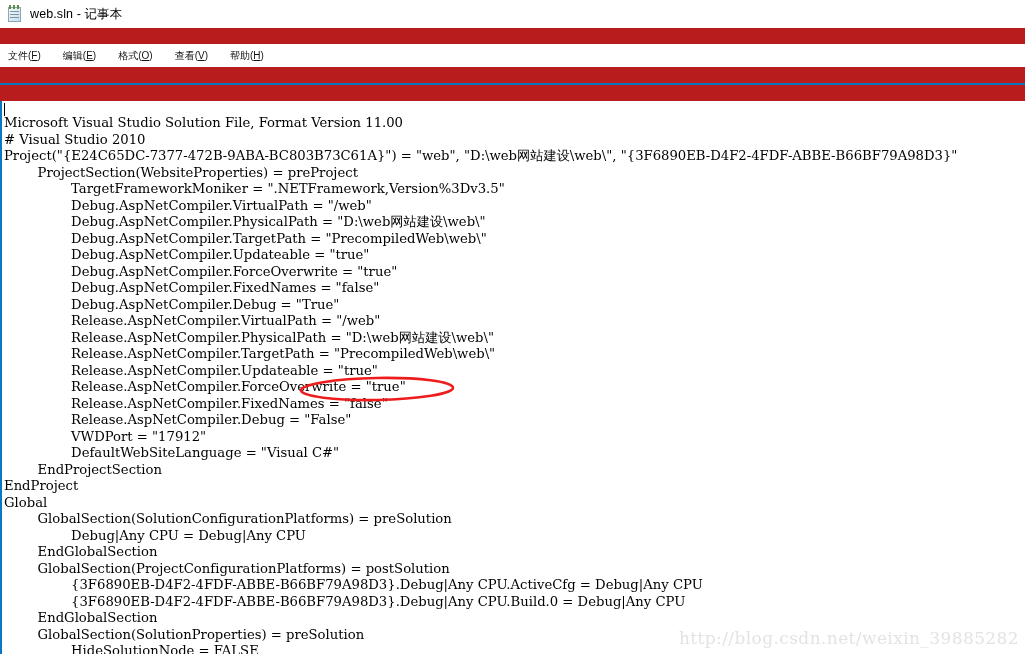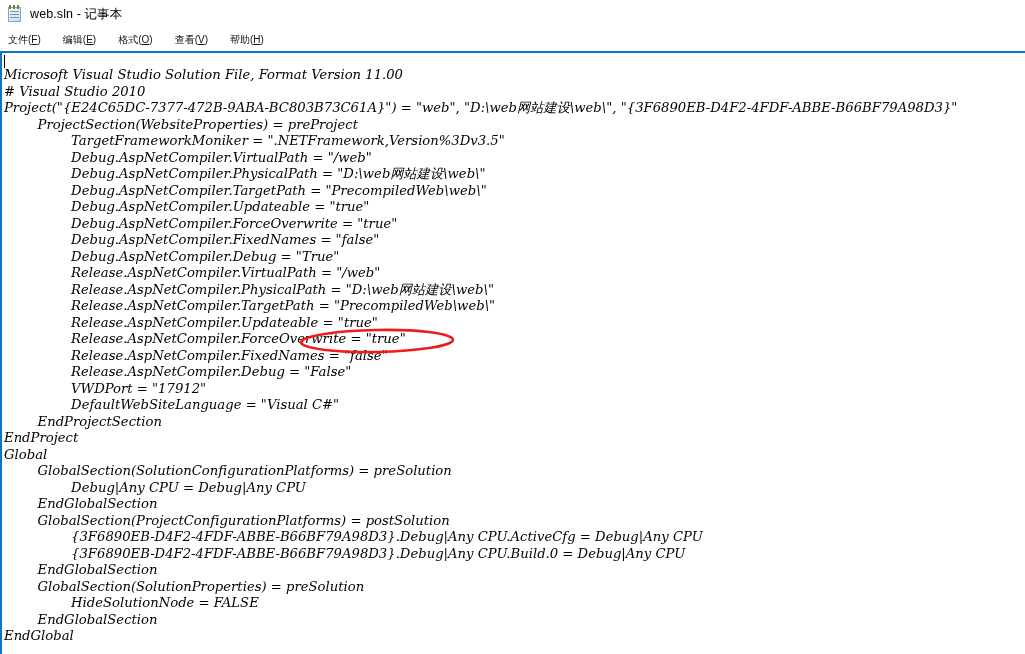--- a/index.html
+++ b/index.html
@@ -18,20 +18,21 @@
 
   
   #window {
     width: 1025px;
     height: 654px;
     position: relative;
     background: #b91c1c;
     box-sizing: border-box;
     display: flex;
     flex-direction: column;
+    gap: 16px;
   }
 
   #titlebar {
     height: 28px;
     display: flex;
     align-items: center;
     padding-left: 6px;
     background: #ffffff;
     flex: 0 0 auto;
   }
@@ -145,21 +146,20 @@
     line-height: 16.5px;
     color: #000000;
     white-space: pre;
     letter-spacing: 0px;
     font-variant-ligatures: none;
   }
   #code .ln {
     display: block;
     height: 16.5px;
     white-space: pre;
-    font-style: italic;
   }
 
   
   #annotation {
     position: absolute;
     left: 298px;
     top: 275px;
     width: 158px;
     height: 26px;
     pointer-events: none;
@@ -208,15 +208,16 @@
     <div id="caret"></div>
 
     <pre id="code"><span class="ln">Microsoft Visual Studio Solution File, Format Version 11.00</span><span class="ln"># Visual Studio 2010</span><span class="ln">Project("{E24C65DC-7377-472B-9ABA-BC803B73C61A}") = "web", "D:\web网站建设\web\", "{3F6890EB-D4F2-4FDF-ABBE-B66BF79A98D3}"</span><span class="ln">        ProjectSection(WebsiteProperties) = preProject</span><span class="ln">                TargetFrameworkMoniker = ".NETFramework,Version%3Dv3.5"</span><span class="ln">                Debug.AspNetCompiler.VirtualPath = "/web"</span><span class="ln">                Debug.AspNetCompiler.PhysicalPath = "D:\web网站建设\web\"</span><span class="ln">                Debug.AspNetCompiler.TargetPath = "PrecompiledWeb\web\"</span><span class="ln">                Debug.AspNetCompiler.Updateable = "true"</span><span class="ln">                Debug.AspNetCompiler.ForceOverwrite = "true"</span><span class="ln">                Debug.AspNetCompiler.FixedNames = "false"</span><span class="ln">                Debug.AspNetCompiler.Debug = "True"</span><span class="ln">                Release.AspNetCompiler.VirtualPath = "/web"</span><span class="ln">                Release.AspNetCompiler.PhysicalPath = "D:\web网站建设\web\"</span><span class="ln">                Release.AspNetCompiler.TargetPath = "PrecompiledWeb\web\"</span><span class="ln">                Release.AspNetCompiler.Updateable = "true"</span><span class="ln">                Release.AspNetCompiler.ForceOverwrite = "true"</span><span class="ln">                Release.AspNetCompiler.FixedNames = "false"</span><span class="ln">                Release.AspNetCompiler.Debug = "False"</span><span class="ln">                VWDPort = "17912"</span><span class="ln">                DefaultWebSiteLanguage = "Visual C#"</span><span class="ln">        EndProjectSection</span><span class="ln">EndProject</span><span class="ln">Global</span><span class="ln">        GlobalSection(SolutionConfigurationPlatforms) = preSolution</span><span class="ln">                Debug|Any CPU = Debug|Any CPU</span><span class="ln">        EndGlobalSection</span><span class="ln">        GlobalSection(ProjectConfigurationPlatforms) = postSolution</span><span class="ln">                {3F6890EB-D4F2-4FDF-ABBE-B66BF79A98D3}.Debug|Any CPU.ActiveCfg = Debug|Any CPU</span><span class="ln">                {3F6890EB-D4F2-4FDF-ABBE-B66BF79A98D3}.Debug|Any CPU.Build.0 = Debug|Any CPU</span><span class="ln">        EndGlobalSection</span><span class="ln">        GlobalSection(SolutionProperties) = preSolution</span><span class="ln">                HideSolutionNode = FALSE</span><span class="ln">        EndGlobalSection</span><span class="ln">EndGlobal</span></pre>
 
     <div id="annotation">
       <svg width="158" height="26" viewBox="0 0 158 26" xmlns="http://www.w3.org/2000/svg">
         <ellipse cx="79" cy="13" rx="76" ry="11" fill="none" stroke="#ee1c1c" stroke-width="2.6" transform="rotate(-1 79 13)"></ellipse>
       </svg>
     </div>
 
+    <div id="watermark">http://blog.csdn.net/weixin_39885282</div>
   </div>
 
 </div>
 
 </body></html>

